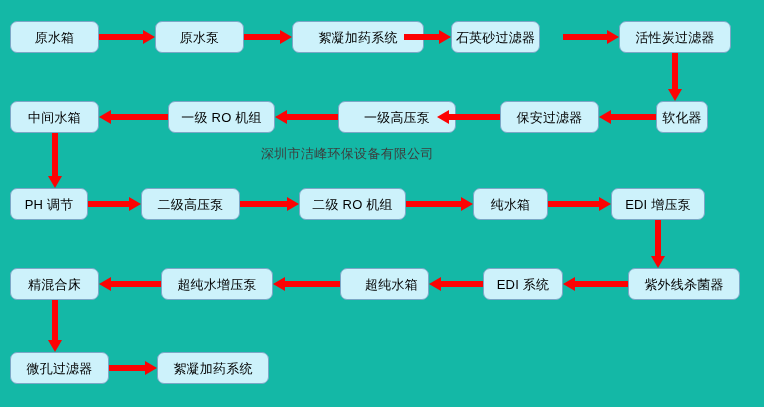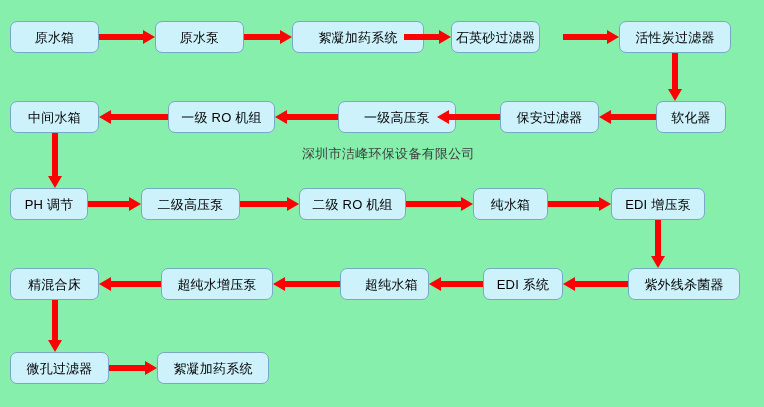--- a/index.html
+++ b/index.html
@@ -7,21 +7,21 @@
     padding: 0;
     background: #ffffff;
   }
   body {
     font-family: "Liberation Sans", "DejaVu Sans", sans-serif;
   }
   #canvas {
     position: relative;
     width: 764px;
     height: 407px;
-    background: #86efac;
+    background: #14b8a6;
     overflow: hidden;
   }
   .node {
     position: absolute;
     box-sizing: border-box;
     background: #cdf2fb;
     border: 1px solid #7ba7c7;
     border-radius: 7px;
     height: 32px;
     display: flex;
@@ -118,21 +118,21 @@
       </div>
       <div class="node" style="left: 292px; top: 21px; width: 132px;">
         <span class="nlabel">絮凝加药系统</span>
       </div>
       <div class="node" style="left: 451px; top: 21px; width: 89px;">
         <span class="nlabel">石英砂过滤器</span>
       </div>
       <div class="node" style="left: 619px; top: 21px; width: 112px;">
         <span class="nlabel">活性炭过滤器</span>
       </div>
-      <div class="node" style="left: 656px; top: 101px; width: 70px; text-align: center;">
+      <div class="node" style="left: 656px; top: 101px; width: 52px; text-align: center;">
         <span class="nlabel">软化器</span>
       </div>
       <div class="node" style="left: 500px; top: 101px; width: 99px;">
         <span class="nlabel">保安过滤器</span>
       </div>
       <div class="node" style="left: 338px; top: 101px; width: 118px;">
         <span class="nlabel">一级高压泵</span>
       </div>
       <div class="node" style="left: 168px; top: 101px; width: 107px;">
         <span class="nlabel">一级 RO 机组</span>
@@ -256,14 +256,14 @@
       </div>
       <div class="arrow down" style="margin-left: 0px; left: 46.5px; top: 300px; width: 16px; height: 52px;">
         <div class="shaft"></div>
         <div class="head"></div>
       </div>
       <div class="arrow right" style="left: 109px; top: 360px; width: 48px; height: 16px;">
         <div class="shaft"></div>
         <div class="head"></div>
       </div>
     </div>
-  <div class="watermark" id="watermark" style="left: 261px; top: 145px; margin-left: 41px;">深圳市洁峰环保设备有限公司</div>
+  <div class="watermark" id="watermark" style="left: 261px; top: 145px;">深圳市洁峰环保设备有限公司</div>
 </div>
 
 </body></html>

